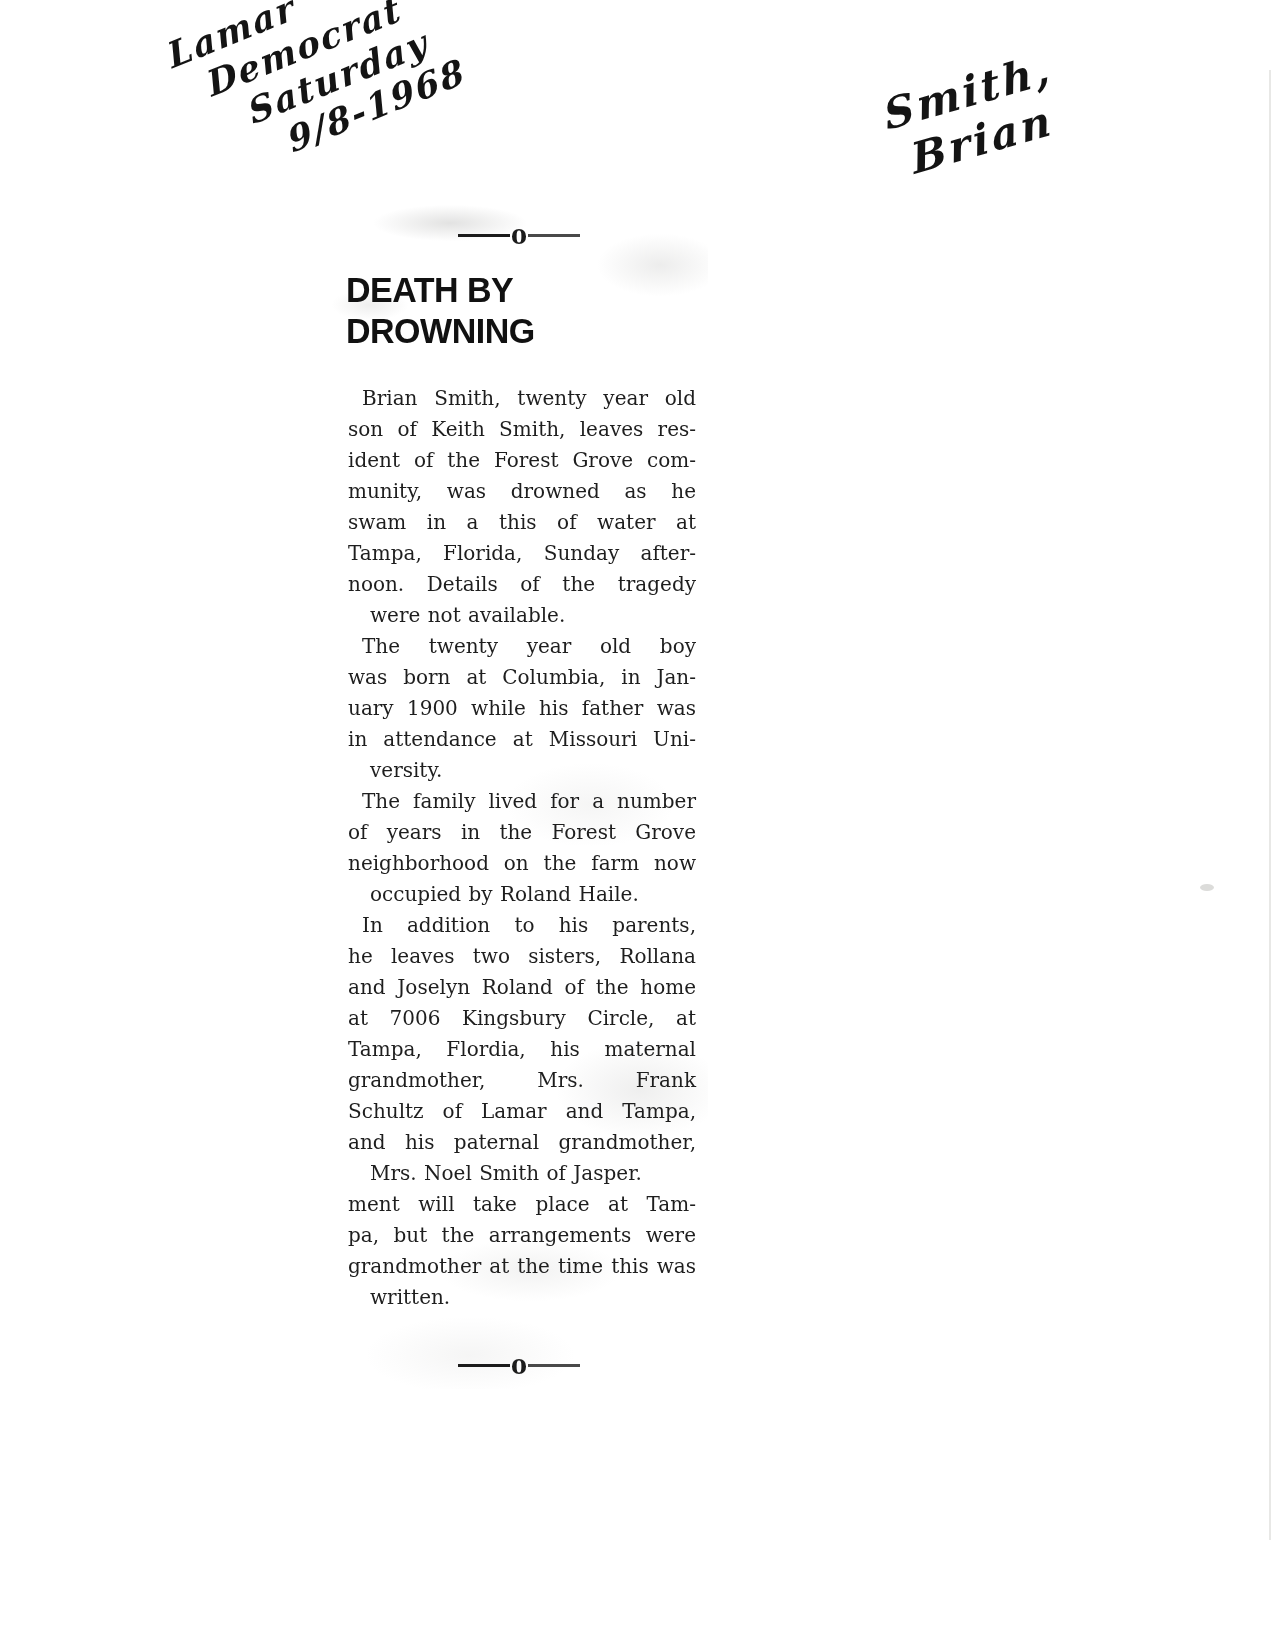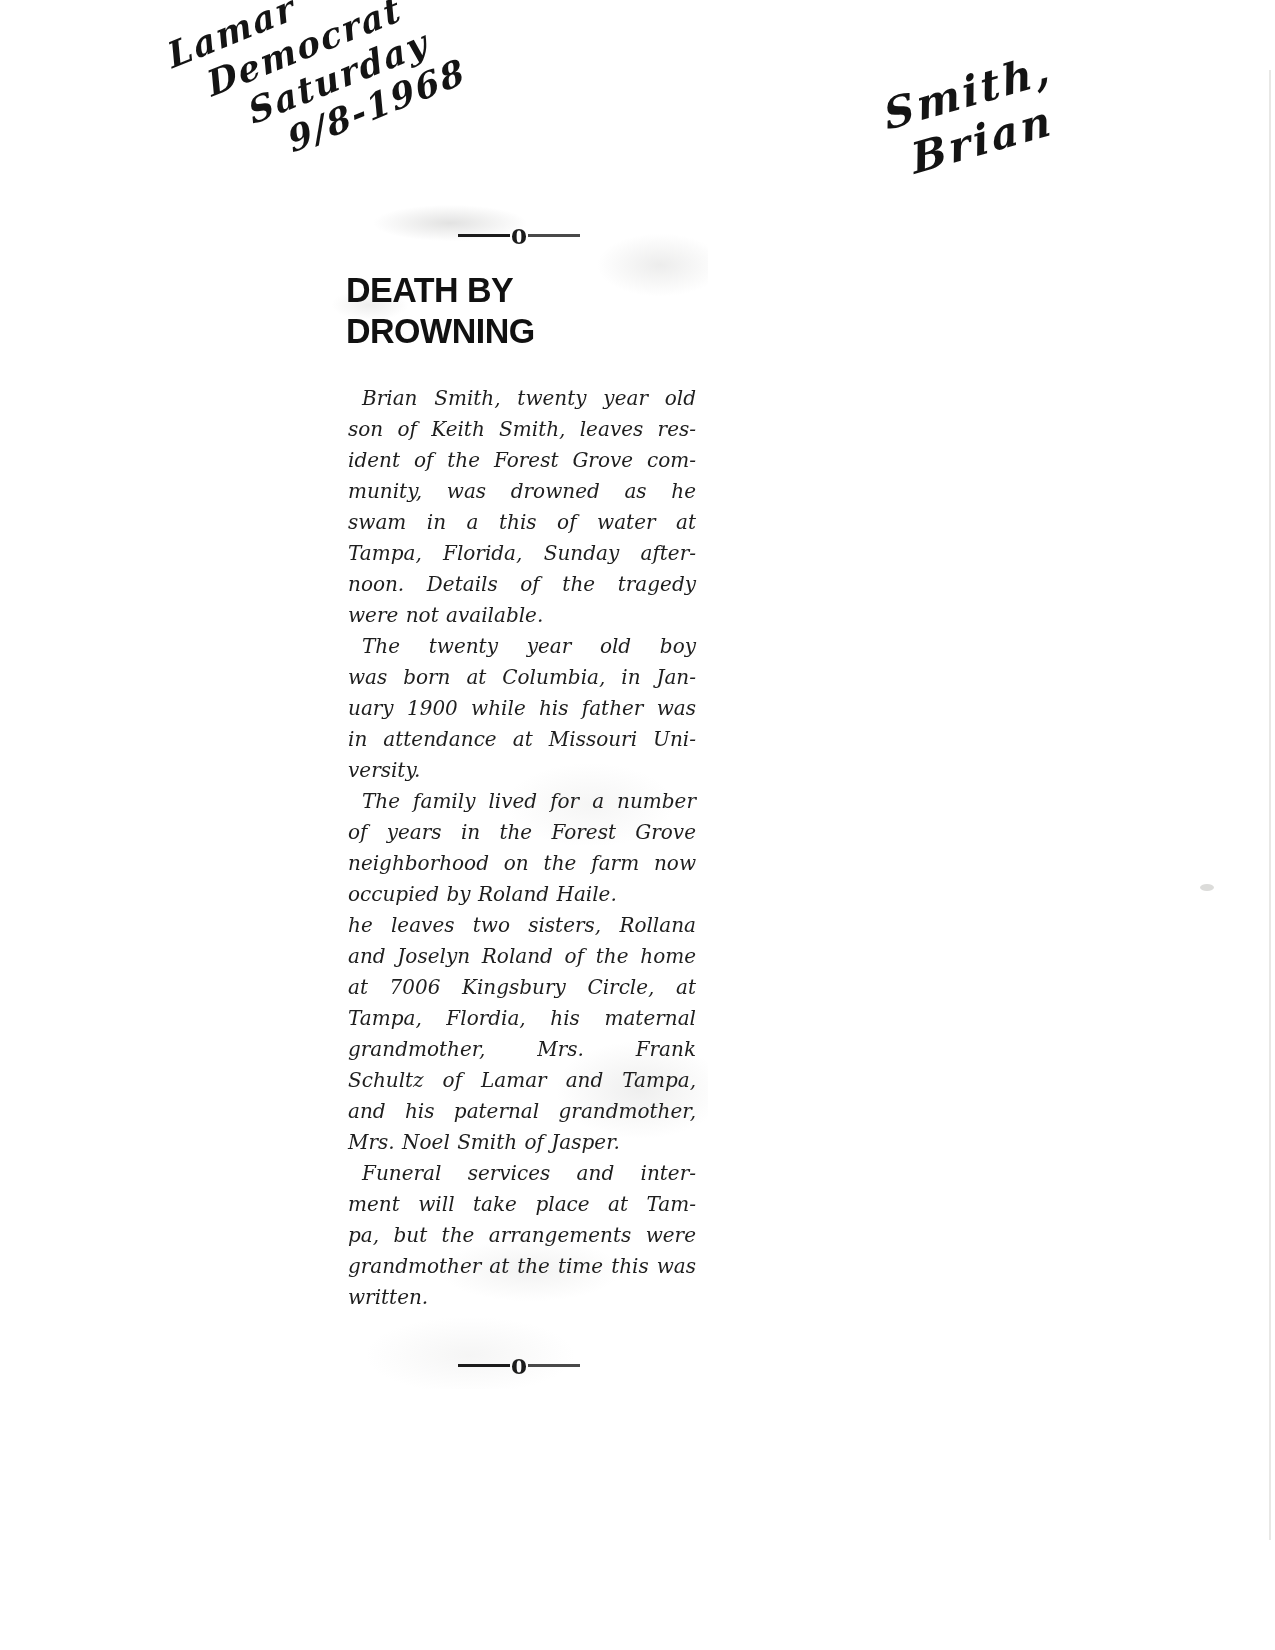--- a/index.html
+++ b/index.html
@@ -100,28 +100,28 @@
     transform-origin: left top;
   }
 
   .body-col {
     width: 348px;
     margin: 36px 0 0 18px;
     font-size: 20px;
     line-height: 31px;
     color: #1e1e1e;
   }
-  .para { margin: 0; font-style: italic; }
+  .para { margin: 0; }
   .para .line {
     text-align: justify;
     text-align-last: justify;
     word-spacing: 1px;
   }
   .para .line.first { text-indent: 14px; }
-  .para .line.last  { text-align-last: left; }
+  .para .line.last  { text-align-last: left; margin-left: 22px; }
 
   
   .edge-line {
     position: absolute;
     left: 1269px;
     top: 70px;
     width: 2px;
     height: 1470px;
     background: #e2e2e0;
     opacity: .8;
@@ -181,31 +181,31 @@
           <div class="line">in attendance at Missouri Uni-</div>
           <div class="line last">versity.</div>
         </div>
         <div class="para">
           <div class="line first">The family lived for a number</div>
           <div class="line">of years in the Forest Grove</div>
           <div class="line">neighborhood on the farm now</div>
           <div class="line last">occupied by Roland Haile.</div>
         </div>
         <div class="para">
+          <div class="line first">In addition to his parents,</div>
           <div class="line">he leaves two sisters, Rollana</div>
           <div class="line">and Joselyn Roland of the home</div>
           <div class="line">at 7006 Kingsbury Circle, at</div>
           <div class="line">Tampa, Flordia, his maternal</div>
           <div class="line">grandmother, Mrs. Frank</div>
           <div class="line">Schultz of Lamar and Tampa,</div>
           <div class="line">and his paternal grandmother,</div>
           <div class="line last">Mrs. Noel Smith of Jasper.</div>
         </div>
         <div class="para">
-          <div class="line first">Funeral services and inter-</div>
           <div class="line">ment will take place at Tam-</div>
           <div class="line">pa, but the arrangements were</div>
           <div class="line">grandmother at the time this was</div>
           <div class="line last">written.</div>
         </div>
       </div>
 
     <div class="divider bottom">
       <span class="dline left"></span>
       <span class="orn">o</span>

